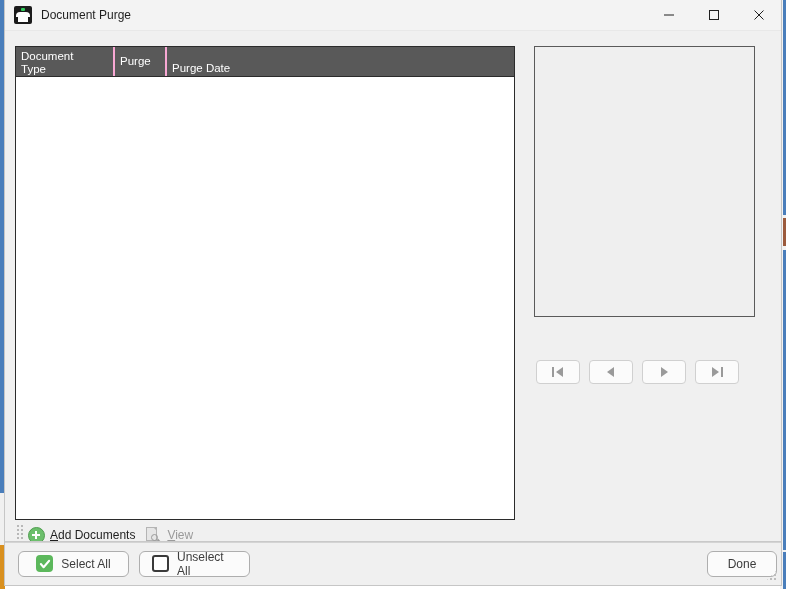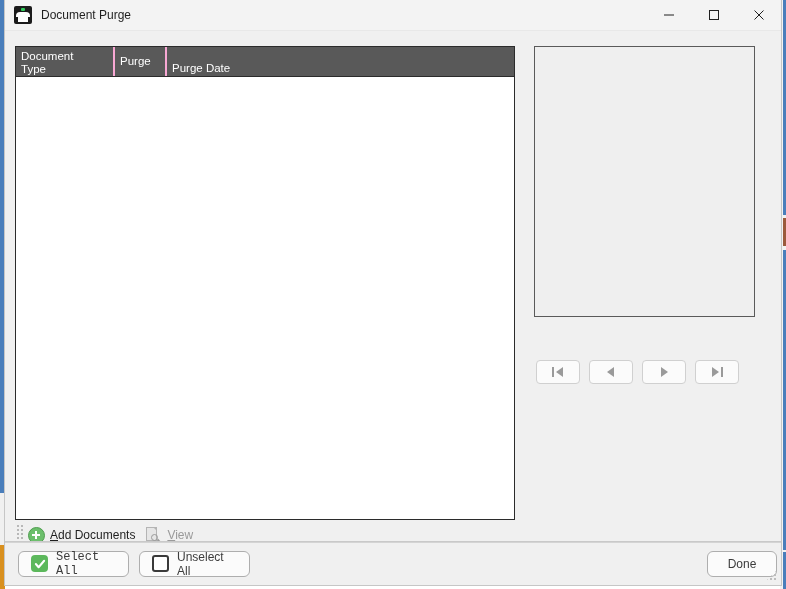--- a/index.html
+++ b/index.html
@@ -235,21 +235,21 @@
   }
   .btm-btn {
     height: 26px;
     background: #fbfbfb;
     border: 1px solid #aeaeae;
     border-radius: 6px;
     display: flex; align-items: center; justify-content: center;
     padding: 0 12px; cursor: default; user-select: none;
     font-size: 12px; color: #3c3c3c;
   }
-  #select-all-button  { position: absolute; left: 13px;  width: 111px; font-family: Liberation Mono, monospace; }
+  #select-all-button  { position: absolute; left: 13px;  width: 111px; }
   #unselect-all-button{ position: absolute; left: 134px; width: 111px; }
   #done-button        { position: absolute; right: 4px; width: 70px; }
   .btm-btn .chk-box { width: 17px; height: 17px; flex: 0 0 17px; margin-right: 8px; }
 
   
   #resize-grip {
     position: absolute; right: 3px; bottom: 3px;
     width: 13px; height: 13px;
     background-image: radial-gradient(#bdbdbd 45%, transparent 46%);
     background-size: 4px 4px;

